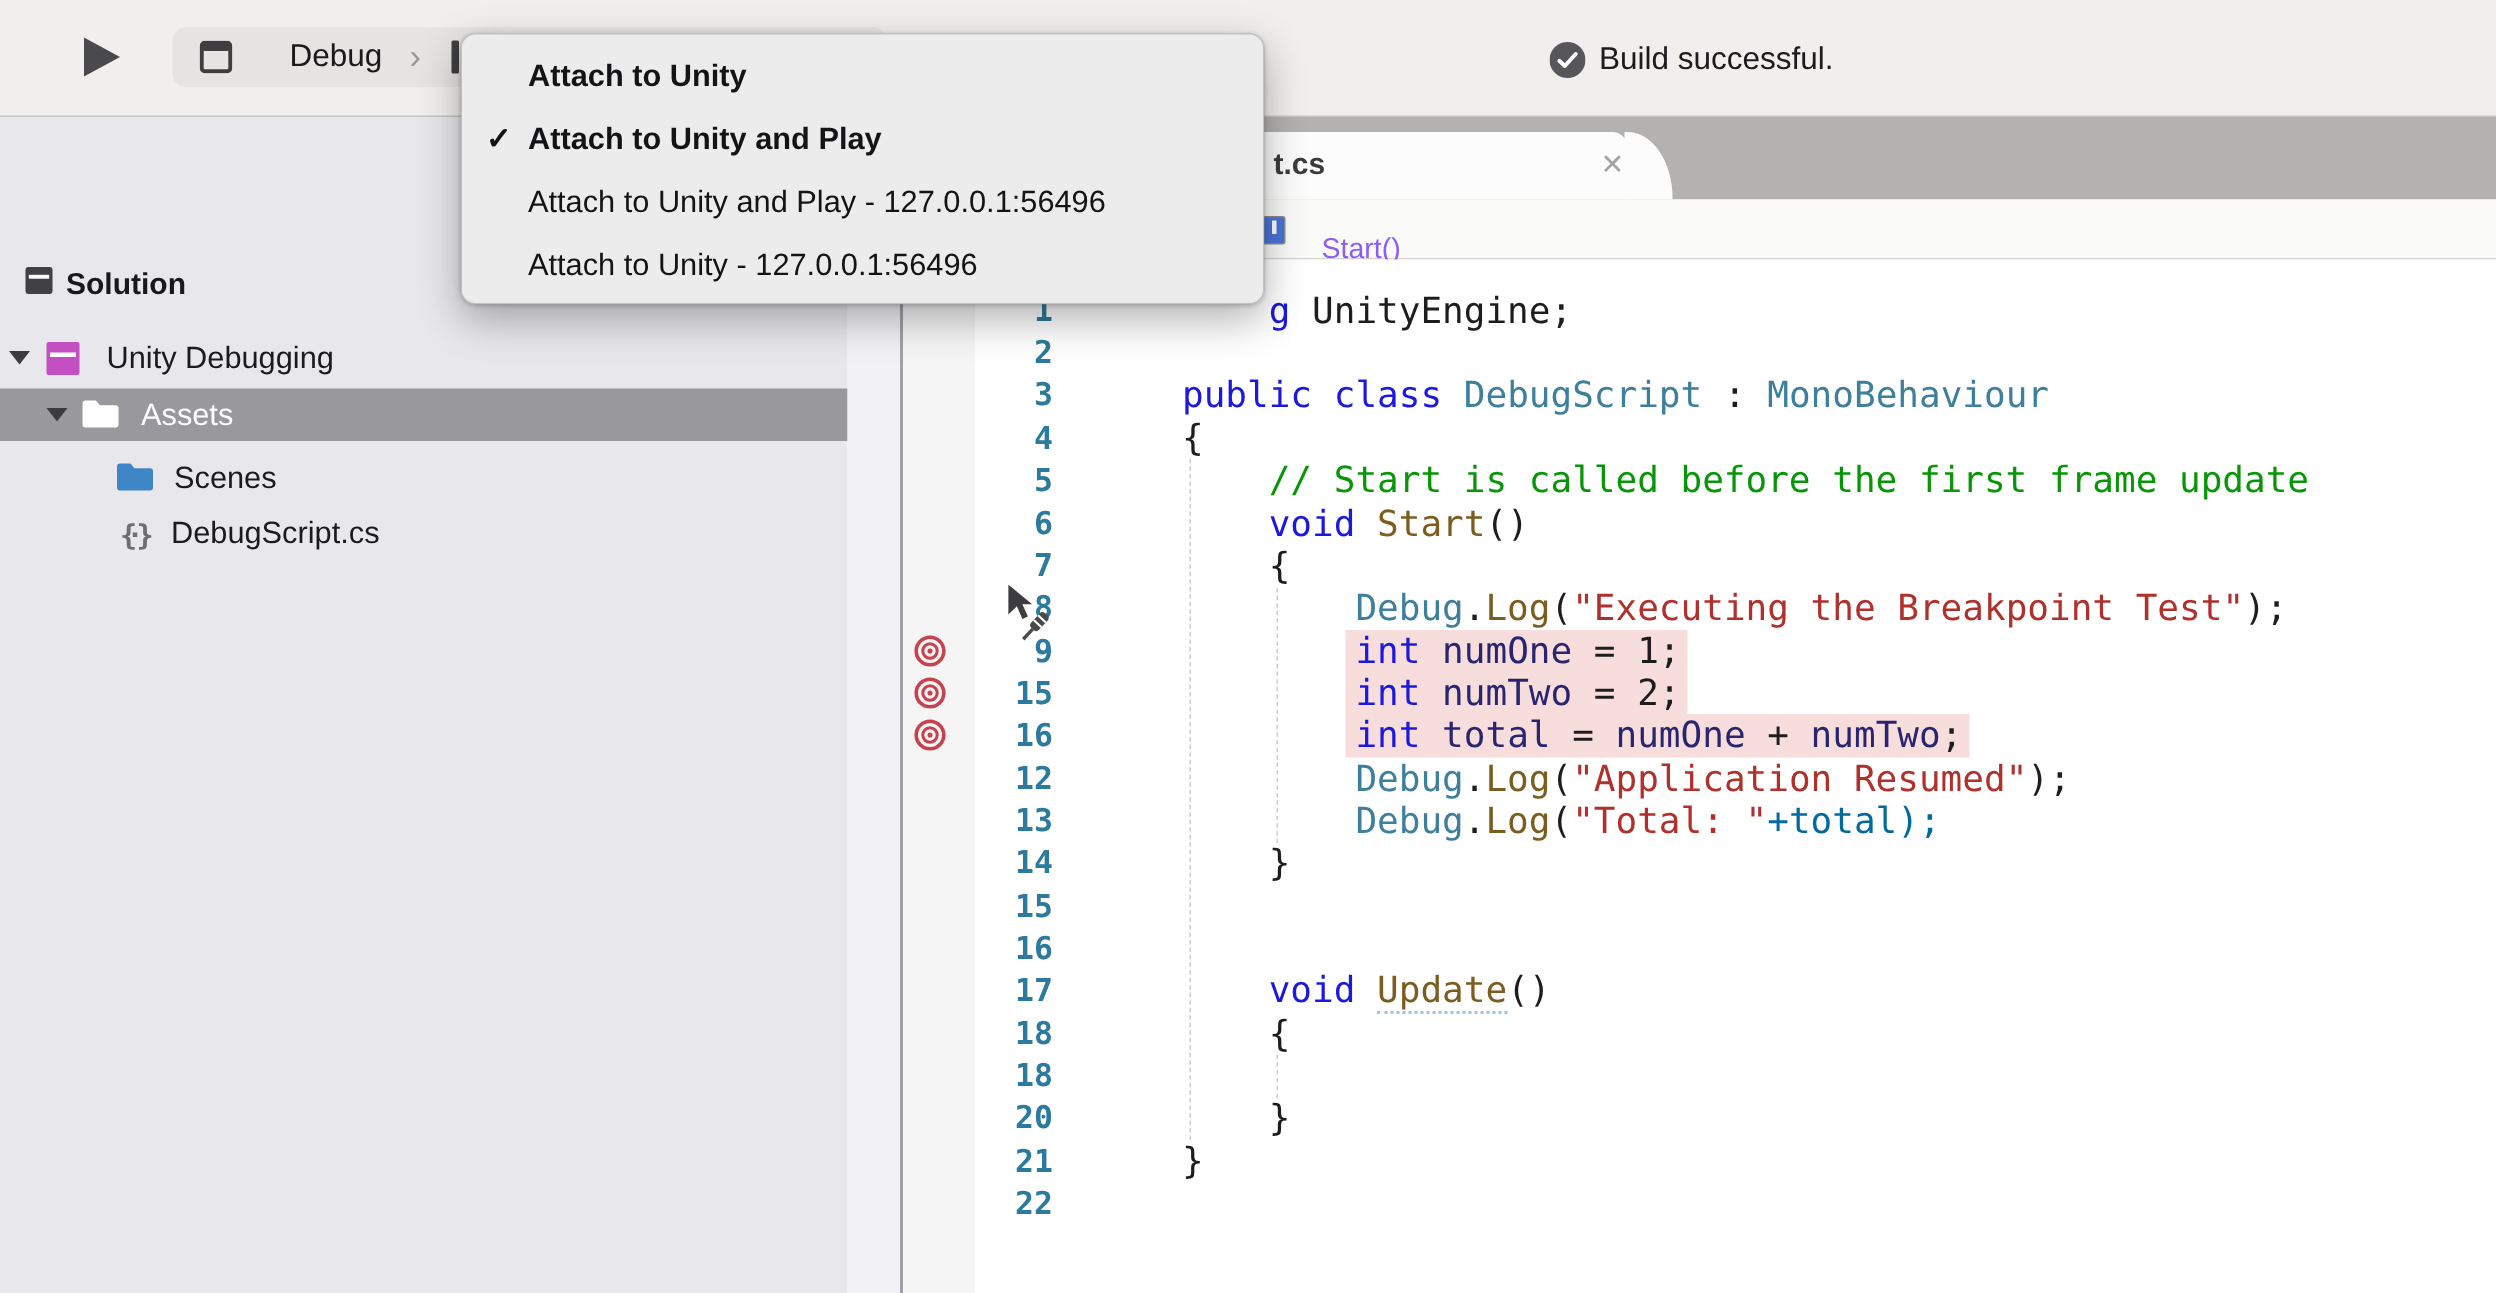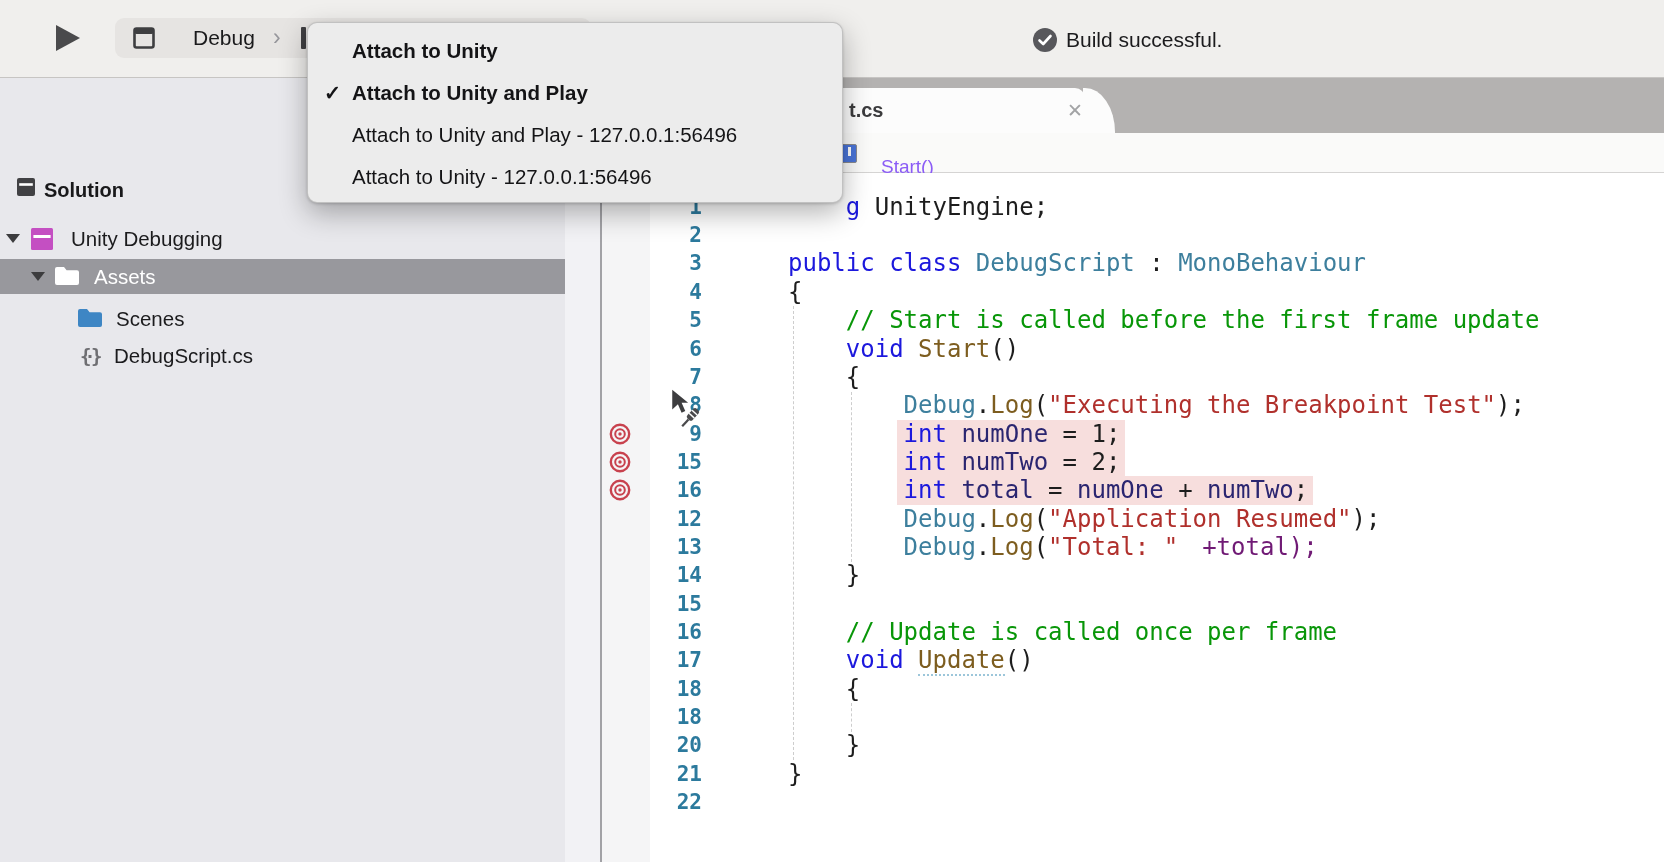--- a/index.html
+++ b/index.html
@@ -202,24 +202,24 @@
       <div class="cl"><span style="color: rgb(28, 24, 221);">public</span><span style="color: rgb(29, 29, 29);"> </span><span style="color: rgb(28, 24, 221);">class</span><span style="color: rgb(29, 29, 29);"> </span><span style="color: rgb(61, 127, 157);">DebugScript</span><span style="color: rgb(29, 29, 29);"> : </span><span style="color: rgb(61, 127, 157);">MonoBehaviour</span></div>
       <div class="cl"><span style="color: rgb(29, 29, 29);">{</span></div>
       <div class="cl"><span style="color: rgb(29, 29, 29);">    </span><span style="color: rgb(8, 150, 8); text-align: right;">// Start is called before the first frame update</span></div>
       <div class="cl"><span style="color: rgb(29, 29, 29);">    </span><span style="color: rgb(28, 24, 221);">void</span><span style="color: rgb(29, 29, 29);"> </span><span style="color: rgb(125, 93, 31);">Start</span><span style="color: rgb(29, 29, 29);">()</span></div>
       <div class="cl"><span style="color: rgb(29, 29, 29);">    {</span></div>
       <div class="cl"><span style="color: rgb(29, 29, 29);">        </span><span style="color: rgb(61, 127, 157);">Debug</span><span style="color: rgb(29, 29, 29);">.</span><span style="color: rgb(125, 93, 31);">Log</span><span style="color: rgb(29, 29, 29);">(</span><span style="color: rgb(176, 48, 44);">"Executing the Breakpoint Test"</span><span style="color: rgb(29, 29, 29);">);</span></div>
       <div class="cl"><span style="color: rgb(29, 29, 29);">        </span><span style="color: rgb(28, 24, 221);">int</span><span style="color: rgb(29, 29, 29);"> </span><span style="color: rgb(42, 37, 112);">numOne</span><span style="color: rgb(29, 29, 29);"> = 1;</span></div>
       <div class="cl"><span style="color: rgb(29, 29, 29);">        </span><span style="color: rgb(28, 24, 221);">int</span><span style="color: rgb(29, 29, 29);"> </span><span style="color: rgb(42, 37, 112);">numTwo</span><span style="color: rgb(29, 29, 29);"> = 2;</span></div>
       <div class="cl"><span style="color: rgb(29, 29, 29);">        </span><span style="color: rgb(28, 24, 221);">int</span><span style="color: rgb(29, 29, 29);"> </span><span style="color: rgb(42, 37, 112);">total</span><span style="color: rgb(29, 29, 29);"> = </span><span style="color: rgb(42, 37, 112);">numOne</span><span style="color: rgb(29, 29, 29);"> + </span><span style="color: rgb(42, 37, 112);">numTwo</span><span style="color: rgb(29, 29, 29);">;</span></div>
       <div class="cl"><span style="color: rgb(29, 29, 29);">        </span><span style="color: rgb(61, 127, 157);">Debug</span><span style="color: rgb(29, 29, 29);">.</span><span style="color: rgb(125, 93, 31);">Log</span><span style="color: rgb(29, 29, 29);">(</span><span style="color: rgb(176, 48, 44);">"Application Resumed"</span><span style="color: rgb(29, 29, 29);">);</span></div>
-      <div class="cl"><span style="color: rgb(29, 29, 29);">        </span><span style="color: rgb(61, 127, 157);">Debug</span><span style="color: rgb(29, 29, 29);">.</span><span style="color: rgb(125, 93, 31);">Log</span><span style="color: rgb(29, 29, 29);">(</span><span style="color: rgb(176, 48, 44);">"Total: "</span><span style="color: #701a75; margin-left: 24px;">+total);</span></div>
+      <div class="cl"><span style="color: rgb(29, 29, 29);">        </span><span style="color: rgb(61, 127, 157);">Debug</span><span style="color: rgb(29, 29, 29);">.</span><span style="color: rgb(125, 93, 31);">Log</span><span style="color: rgb(29, 29, 29);">(</span><span style="color: rgb(176, 48, 44);">"Total: "</span><span style="color: #0369a1;">+total);</span></div>
       <div class="cl"><span style="color: rgb(29, 29, 29);">    }</span></div>
       <div class="cl"></div>
-      <div class="cl"><span style="color: rgb(29, 29, 29);">    </span><span style="color: rgb(8, 150, 8);">// Update is called once per frame</span></div>
+      <div class="cl"><span style="color: rgb(29, 29, 29);">    </span></div>
       <div class="cl"><span style="color: rgb(29, 29, 29);">    </span><span style="color: rgb(28, 24, 221);">void</span><span style="color: rgb(29, 29, 29);"> </span><span class="u-dot" style="color: rgb(125, 93, 31);">Update</span><span style="color: rgb(29, 29, 29);">()</span></div>
       <div class="cl"><span style="color: rgb(29, 29, 29);">    {</span></div>
       <div class="cl"></div>
       <div class="cl"><span style="color: rgb(29, 29, 29);">    }</span></div>
       <div class="cl"><span style="color: rgb(29, 29, 29);">}</span></div>
       <div class="cl"></div>
     </div>
 
   <svg class="abs" id="cursor" style="left:668px;top:388px;" width="34" height="46" viewBox="0 0 24 32">
     <path d="M3 1 L3 15 L7 11.2 L9.6 17.2 L12.2 16 L9.6 10.2 L14.2 10.2 Z" fill="#3d3d3f"></path>

